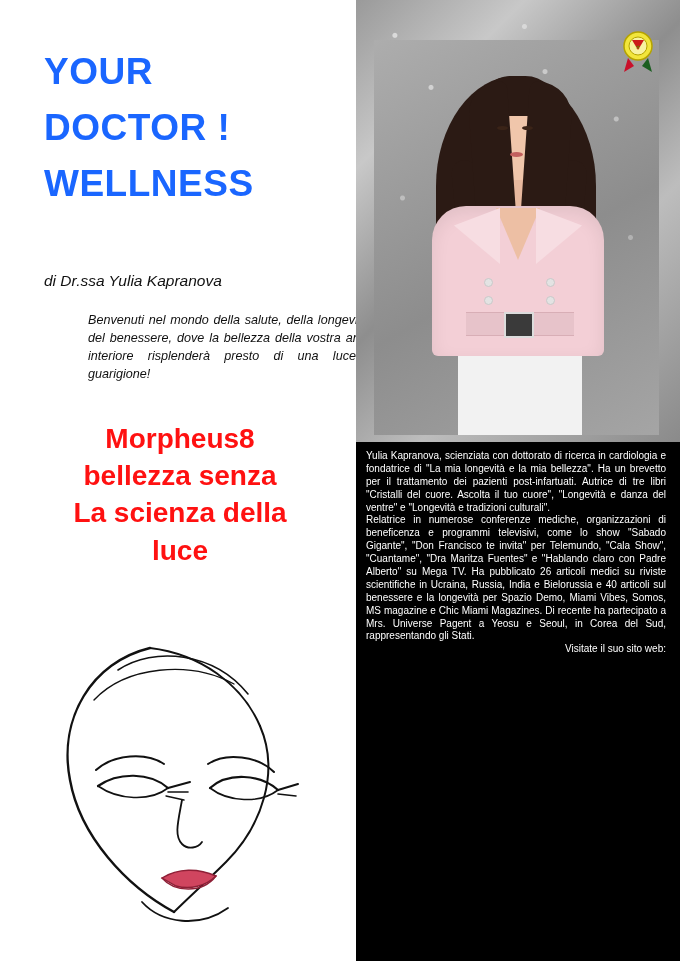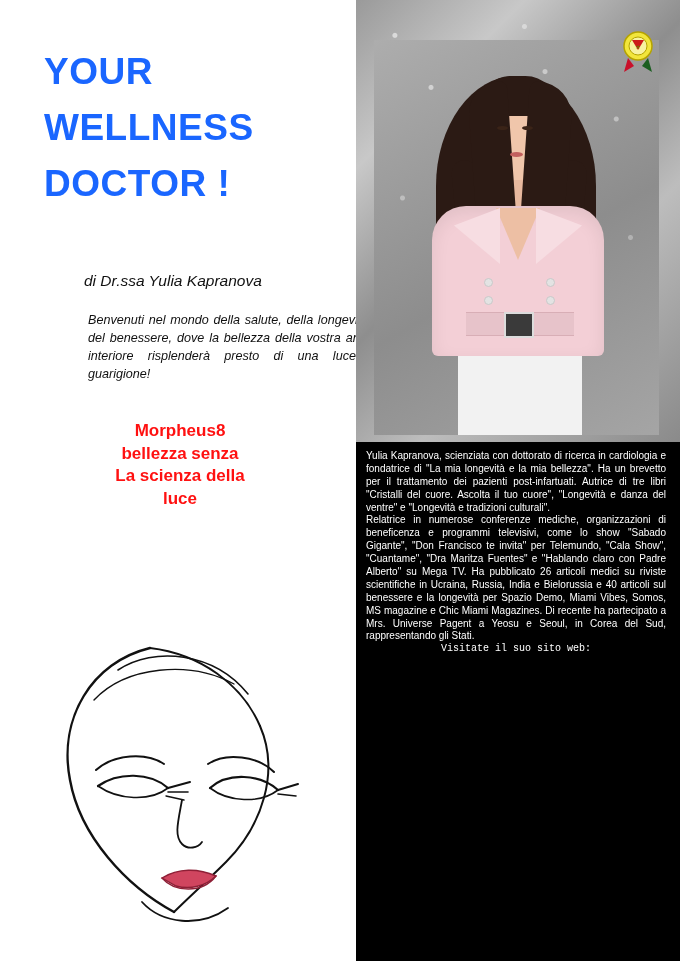--- a/index.html
+++ b/index.html
@@ -44,21 +44,20 @@
   .headline div { white-space: nowrap; }
 
   .byline {
     position: absolute;
     left: 44px;
     top: 272px;
     width: 300px;
     font-style: italic;
     font-size: 15.5px;
     color: #111111;
-    margin-left: 40px;
   }
 
   .intro {
     position: absolute;
     left: 44px;
     top: 312px;
     width: 292px;
     font-style: italic;
     font-size: 12.6px;
     line-height: 1.42;
@@ -67,21 +66,21 @@
     margin-left: 44px;
   }
 
   .subhead {
     position: absolute;
     left: 30px;
     top: 420px;
     width: 300px;
     color: #ff1111;
     font-weight: bold;
-    font-size: 17px;
+    font-size: 28px;
     line-height: 1.33;
     text-align: center;
   }
 
   
   .face-art {
     position: absolute;
     left: 22px;
     top: 640px;
     width: 320px;
@@ -283,36 +282,35 @@
     top: 450px;
     width: 300px;
     color: #ffffff;
     font-size: 10px;
     line-height: 1.29;
     text-align: justify;
   }
   .bio p { margin: 0; }
   .website {
     margin-top: 0;
-    text-align: center;
-    font-family: Liberation Mono, monospace;
+    text-align: right;
   }
   .website .url { display: block; padding-left: 16px; }
 </style>
 </head>
 <body>
 
 <div class="page">
 
   <div class="left-col">
 
     <div class="headline">
       <div>YOUR</div>
+      <div>DOCTOR !</div>
       <div>WELLNESS</div>
-      <div>DOCTOR !</div>
     </div>
 
     <div class="byline">di Dr.ssa Yulia Kapranova</div>
 
     <div class="intro">Benvenuti nel mondo della salute, della longevità e del benessere, dove la bellezza della vostra anima interiore risplenderà presto di una luce di guarigione!</div>
 
     <div class="subhead">
       <div>Morpheus8</div>
       <div>bellezza senza</div>
       <div>La scienza della</div>

